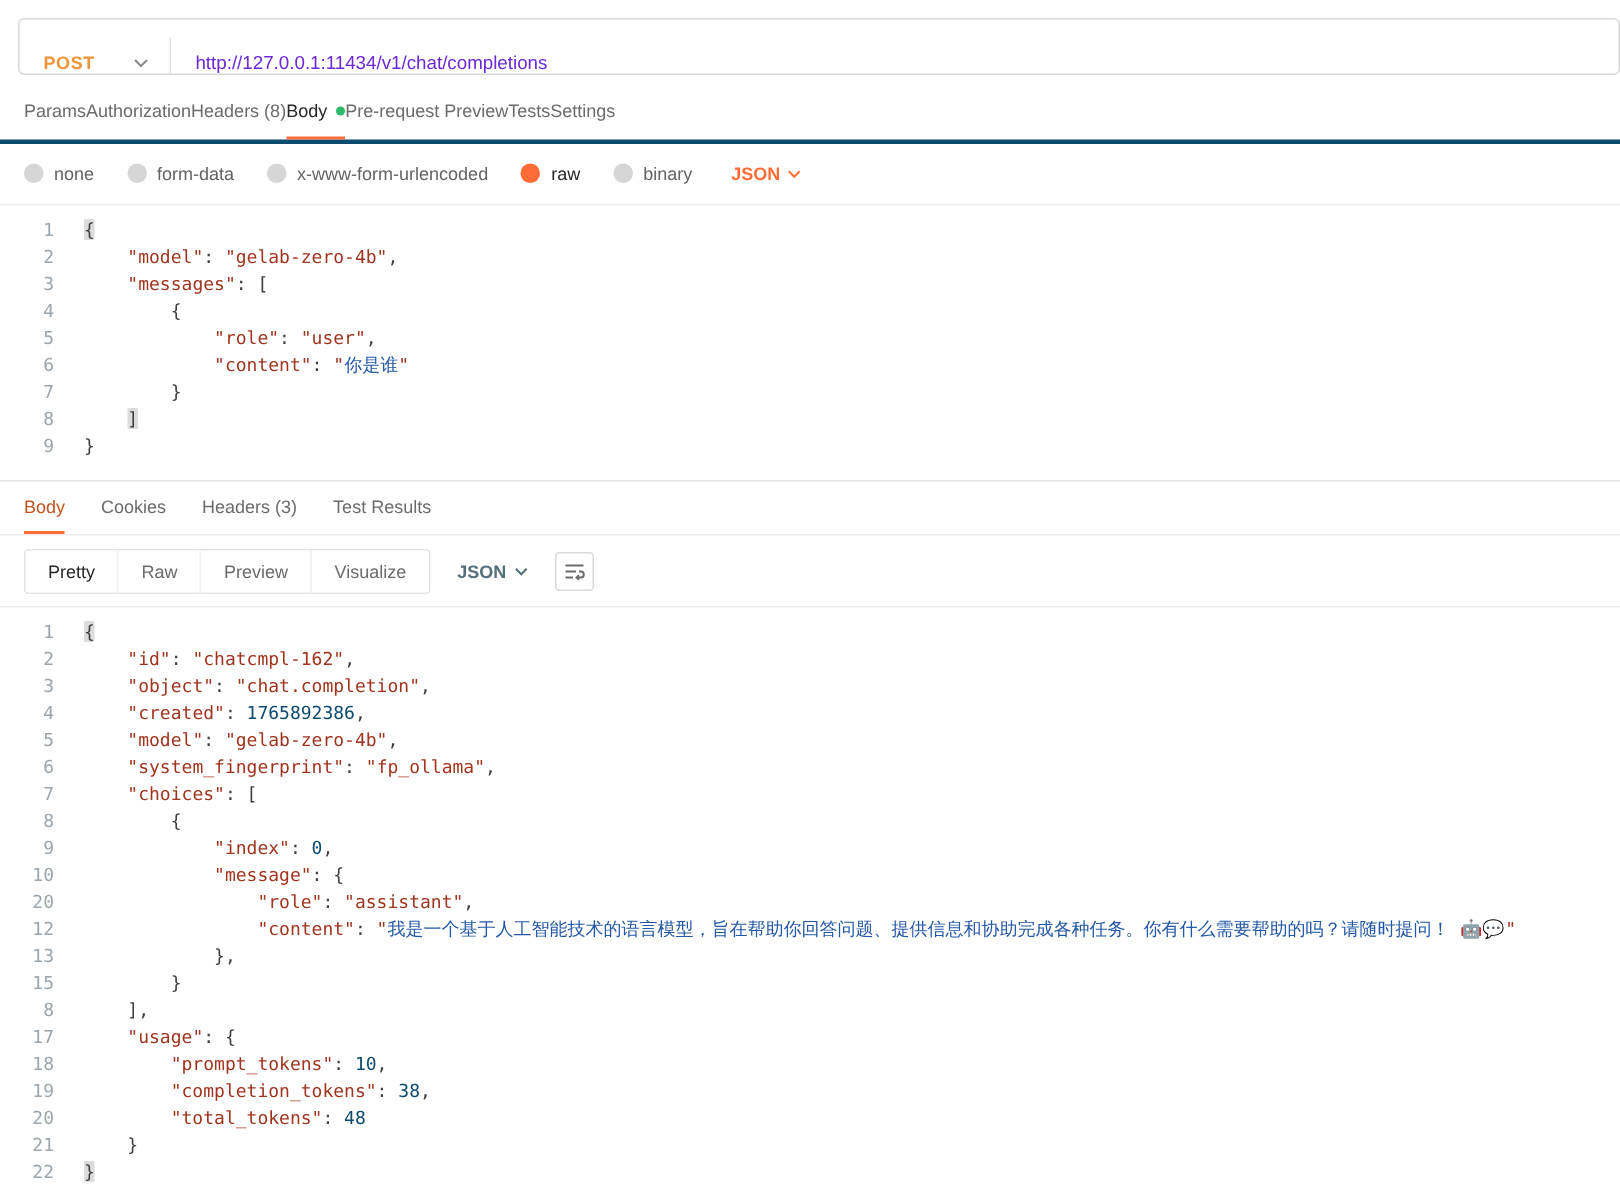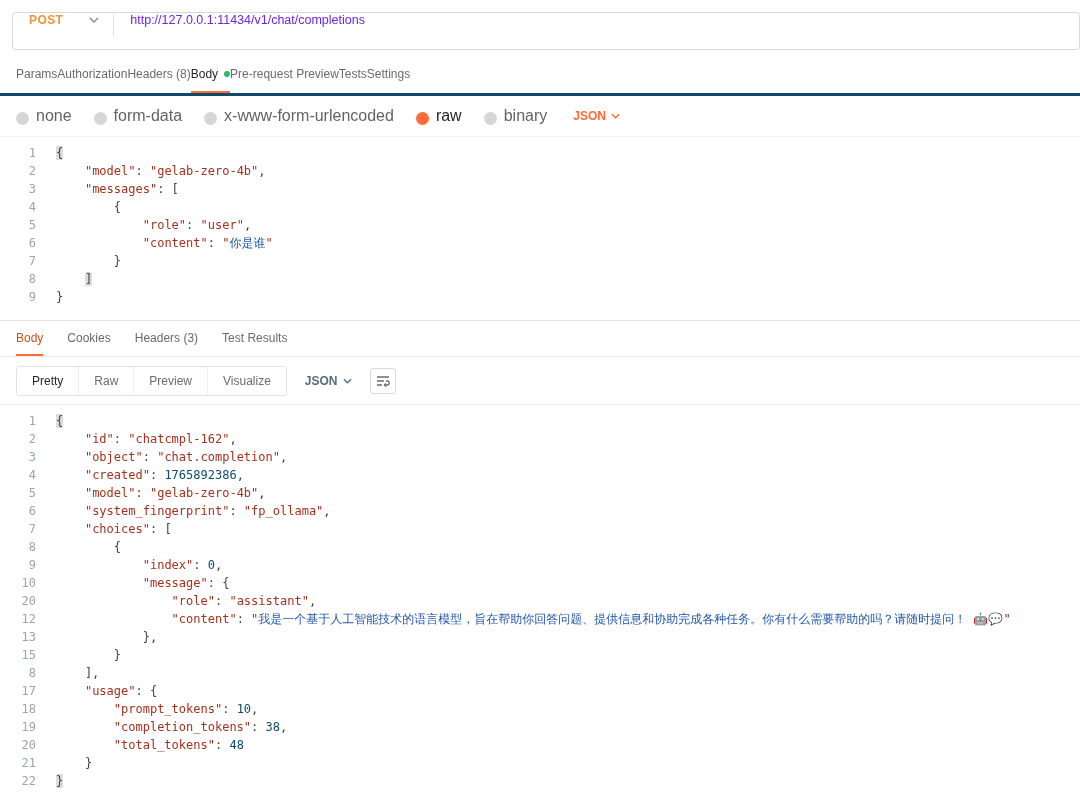--- a/index.html
+++ b/index.html
@@ -1,39 +1,39 @@
 <!DOCTYPE html>
 <html><head>
 <meta charset="utf-8">
 <style>
   * { margin:0; padding:0; box-sizing:border-box; }
   html,body { width:1080px; height:798px; background:#ffffff; overflow:hidden;
               font-family:"Liberation Sans", sans-serif; }
 
   
   .url-bar { margin:12px 0 0 12px; height:38px; border:1px solid #d8d8d8; border-radius:4px;
-             display:flex; align-items:flex-start; background:#fff; }
+             display:flex; align-items:flex-end; background:#fff; }
   .method-btn { display:flex; align-items:center; gap:26px; padding:0 14px 0 16px; cursor:pointer; }
   .method-label { color:#ef943a; font-size:12px; font-weight:700; letter-spacing:.4px; }
   .method-btn svg { color:#8b8b8b; }
   .vdiv { width:1px; height:24px; background:#e3e3e3; }
   .url-input { border:none; outline:none; flex:1; font-size:12.5px; color:#6d28d9;
                padding:0 10px 0 16px; font-family:"Liberation Sans", sans-serif; background:transparent; }
 
   
   .tabs-row { display:flex; align-items:stretch; padding:0 16px; height:40px; margin-top:6px;
               border-bottom:3px solid #0c4a6e; }
   .tabs-row .tab { display:flex; align-items:center; font-size:12px; color:#6b6b6b;
                    border-bottom:2px solid transparent; cursor:pointer; }
   .tabs-row .tab.active { color:#262626; border-bottom-color:#ff6c37; }
   .body-dot { width:6px; height:6px; border-radius:50%; background:#2fba6b; margin-left:6px; display:inline-block; }
 
   
   .modes-row { display:flex; align-items:center; gap:22px; padding:0 16px; height:40px; }
-  .mode { display:flex; align-items:flex-end; gap:7px; font-size:16px; color:#636363; cursor:pointer; }
+  .mode { display:flex; align-items:flex-start; gap:7px; font-size:12px; color:#636363; cursor:pointer; }
   .radio { width:13px; height:13px; border-radius:50%; background:#d6d6d6; display:inline-block; }
   .mode.sel .radio { background:#ff6c37; }
   .mode.sel { color:#262626; }
   .lang-dd { display:flex; align-items:center; gap:5px; font-size:12px; font-weight:700;
              color:#ff6c37; cursor:pointer; margin-left:4px; }
 
   
   .editor { border-top:1px solid #efefef; padding:7px 0 8px 0; background:#fff;
             font-family:"DejaVu Sans Mono", monospace; font-size:12px; cursor:text; }
   .code-line { display:flex; height:18px; line-height:18px; white-space:pre; }

